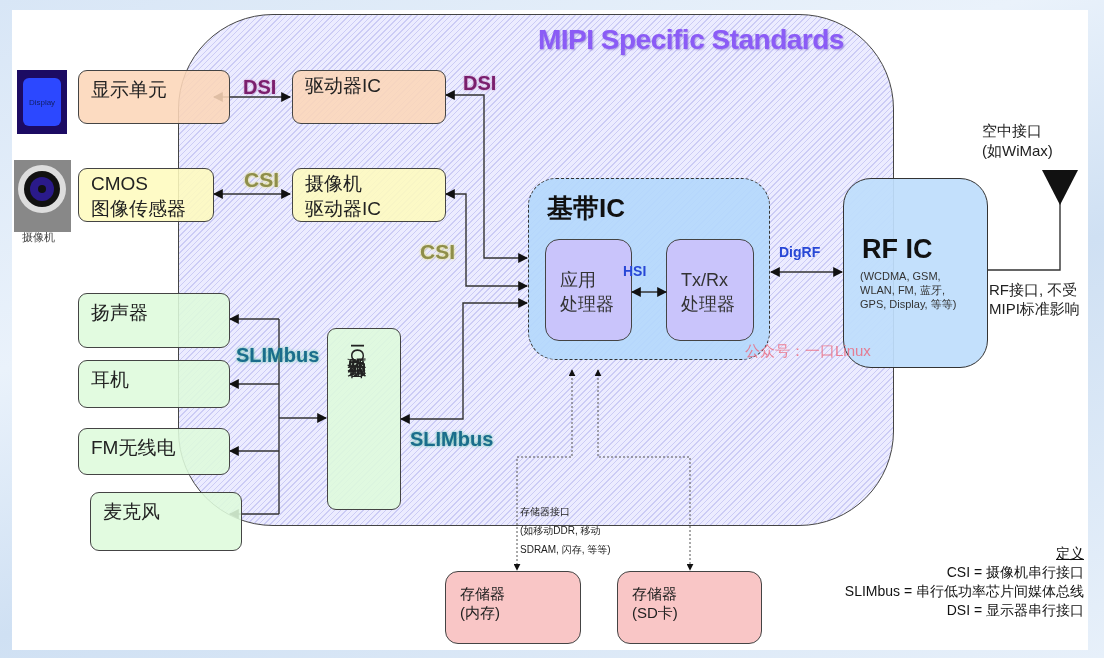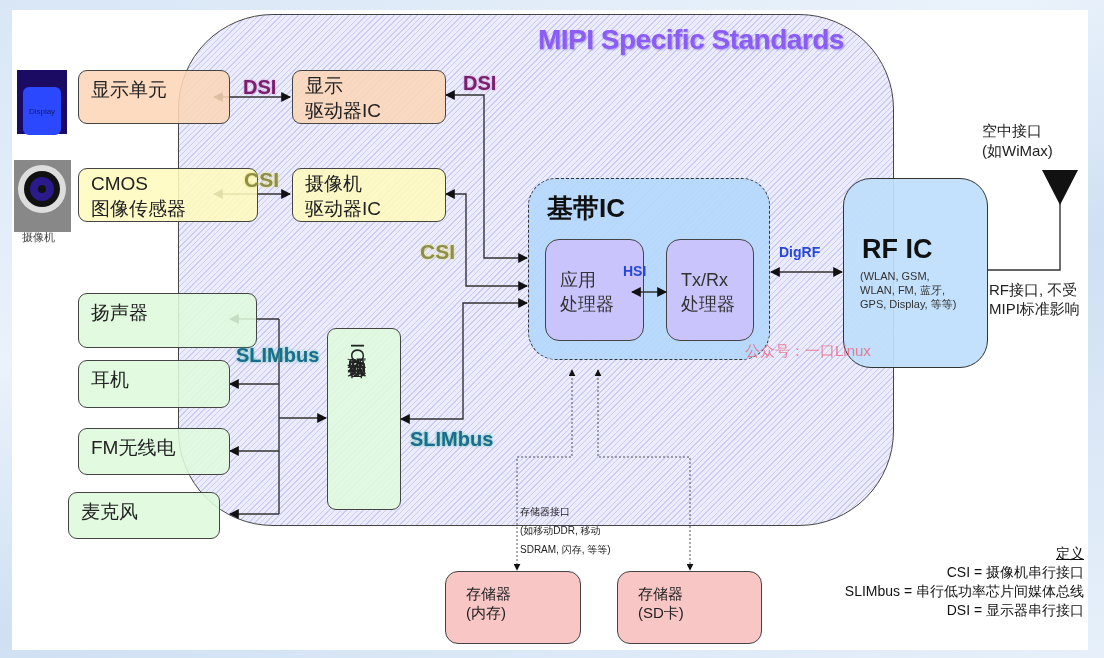--- a/index.html
+++ b/index.html
@@ -24,21 +24,21 @@
     color:#8b5cf6; letter-spacing:-0.5px;
     text-shadow: 1px 1px 2px rgba(90,60,190,0.45);
   }
   .box {
     position:absolute; border:1.5px solid #444; border-radius:9px; box-sizing:border-box;
     color:#222; font-size:19px; line-height:25px; padding:6px 12px;
   }
   .box.orange { background:rgba(252,214,184,0.88); }
   .box.yellow { background:rgba(254,250,190,0.88); }
   .box.green  { background:rgba(222,250,220,0.88); }
-  .box.pink   { background:#f9c6c6; font-size:15px; line-height:19px; padding:12px 20px; border-radius:13px; }
+  .box.pink   { background:#f9c6c6; font-size:15px; line-height:19px; padding:12px 14px; border-radius:13px; }
   .box.single { display:flex; align-items:flex-start; }
   .baseband {
     position:absolute; left:528px; top:178px; width:242px; height:182px;
     border:1.5px dashed #333; border-radius:28px; box-sizing:border-box;
     background:rgba(180,216,252,0.92);
   }
   .baseband-title { position:absolute; left:18px; top:12px; font-size:26px; font-weight:bold; color:#111; }
   .proc {
     position:absolute; border:1.5px solid #444; border-radius:14px; box-sizing:border-box;
     background:#c9c4fb; color:#333; font-size:18px; line-height:24px; padding-left:14px; padding-top:28px;
@@ -54,21 +54,21 @@
   .lbl.dsi { color:#7a1f6d; font-size:20px; text-shadow:0 0 2px rgba(190,120,180,0.9); }
   .lbl.csi { color:#8e8e4a; font-size:21px; text-shadow:0 0 3px rgba(225,220,90,0.9); }
   .lbl.slim { color:#1a6d8c; font-size:20px; text-shadow:0 0 3px rgba(80,190,150,0.9); }
   .lbl.blue { color:#2747d6; font-size:14px; }
   .plain { position:absolute; color:#222; }
   .icon-display {
     position:absolute; left:17px; top:70px; width:50px; height:64px; background:#1c0b63;
   }
   .icon-display .screen {
     position:absolute; left:6px; top:8px; width:38px; height:48px; background:#2c48ff; border-radius:6px;
-    font-size:8px; color:#12206a; display:flex; align-items:center; justify-content:center;margin-top:9px;
+    font-size:8px; color:#12206a; display:flex; align-items:center; justify-content:center;
   }
   .icon-camera { position:absolute; left:14px; top:160px; width:57px; height:72px; background:#888; }
   .icon-camera .ring1 { position:absolute; left:4px; top:5px; width:48px; height:48px; border-radius:50%; background:#ddd; }
   .icon-camera .ring2 { position:absolute; left:10px; top:11px; width:36px; height:36px; border-radius:50%; background:#111; }
   .icon-camera .ring3 { position:absolute; left:16px; top:17px; width:24px; height:24px; border-radius:50%; background:#2a1a8a; }
   .icon-camera .ring4 { position:absolute; left:24px; top:25px; width:8px; height:8px; border-radius:50%; background:#111; }
   .camera-caption { position:absolute; left:22px; top:230px; font-size:11px; color:#444; }
   svg.wires { position:absolute; left:0; top:0; }
   .watermark { position:absolute; left:745px; top:342px; font-size:15px; color:rgba(236,100,120,0.8); }
   .legend { position:absolute; right:20px; top:544px; text-align:right; font-size:14px; line-height:19px; color:#111; }
@@ -128,69 +128,68 @@
 
   <g stroke="#555" stroke-width="1" fill="none" stroke-dasharray="2,2">
     <polyline points="572,370 572,457 517,457 517,570" marker-start="url(#ah)" marker-end="url(#ah)"></polyline>
     <polyline points="598,370 598,457 690,457 690,570" marker-start="url(#ah)" marker-end="url(#ah)"></polyline>
   </g>
 </svg>
 
 <div class="box orange single" style="left:78px; top:70px; width:152px; height:54px;">
   <span>显示单元</span>
 </div>
-<div class="box yellow" style="left:78px; top:168px; width:180px; height:54px; padding-top:2px;">
+<div class="box yellow" style="left:78px; top:168px; width:136px; height:54px; padding-top:2px;">
   <div>CMOS</div>
   <div>图像传感器</div>
 </div>
-<div class="box green single" style="left:78px; top:293px; width:179px; height:55px;">
+<div class="box green single" style="left:78px; top:293px; width:152px; height:55px;">
   <span>扬声器</span>
 </div>
 <div class="box green single" style="left:78px; top:360px; width:152px; height:48px;">
   <span>耳机</span>
 </div>
 <div class="box green single" style="left:78px; top:428px; width:152px; height:47px;">
   <span>FM无线电</span>
 </div>
-<div class="box green single" style="left:68px; top:492px; width:152px; height:47px;">
+<div class="box green single" style="left:90px; top:492px; width:152px; height:59px;">
   <span>麦克风</span>
 </div>
 
 <div class="box orange" style="left:292px; top:70px; width:154px; height:54px; padding-top:2px;">
-  <div>显示</div>
   <div>驱动器IC</div>
 </div>
 <div class="box yellow" style="left:292px; top:168px; width:154px; height:54px; padding-top:2px;">
   <div>摄像机</div>
   <div>驱动器IC</div>
 </div>
 <div class="box green" style="left:327px; top:328px; width:74px; height:182px; padding:14px 0 0 16px;">
   <div class="vertical" style="font-size:19px; line-height:26px;">音频驱动器IC</div>
 </div>
 
 <div class="baseband">
   <div class="baseband-title">基带IC</div>
-  <div class="proc" style="left:16px; top:60px; width:99px; height:102px;">
+  <div class="proc" style="left:16px; top:60px; width:87px; height:102px;">
     <div>应用</div>
     <div>处理器</div>
   </div>
   <div class="proc" style="left:137px; top:60px; width:88px; height:102px;">
     <div>Tx/Rx</div>
     <div>处理器</div>
   </div>
   <div class="lbl blue" style="left:94px; top:84px;">HSI</div>
 </div>
 <svg class="wires" width="1104" height="658" style="pointer-events:none;">
   <line x1="632" y1="292" x2="666" y2="292" stroke="#333" stroke-width="1.4" marker-start="url(#ah)" marker-end="url(#ah)"></line>
 </svg>
 
 <div class="rfic">
   <div class="rfic-title">RF IC</div>
   <div class="rfic-desc">
-    <div>(WLAN, GSM,</div>
+    <div>(WCDMA, GSM,</div>
     <div>WLAN, FM, 蓝牙,</div>
     <div>GPS, Display, 等等)</div>
   </div>
 </div>
 
 <div class="lbl dsi" style="left:243px; top:76px;">DSI</div>
 <div class="lbl dsi" style="left:463px; top:72px;">DSI</div>
 <div class="lbl csi" style="left:244px; top:168px;">CSI</div>
 <div class="lbl csi" style="left:420px; top:240px;">CSI</div>
 <div class="lbl slim" style="left:236px; top:344px;">SLIMbus</div>

